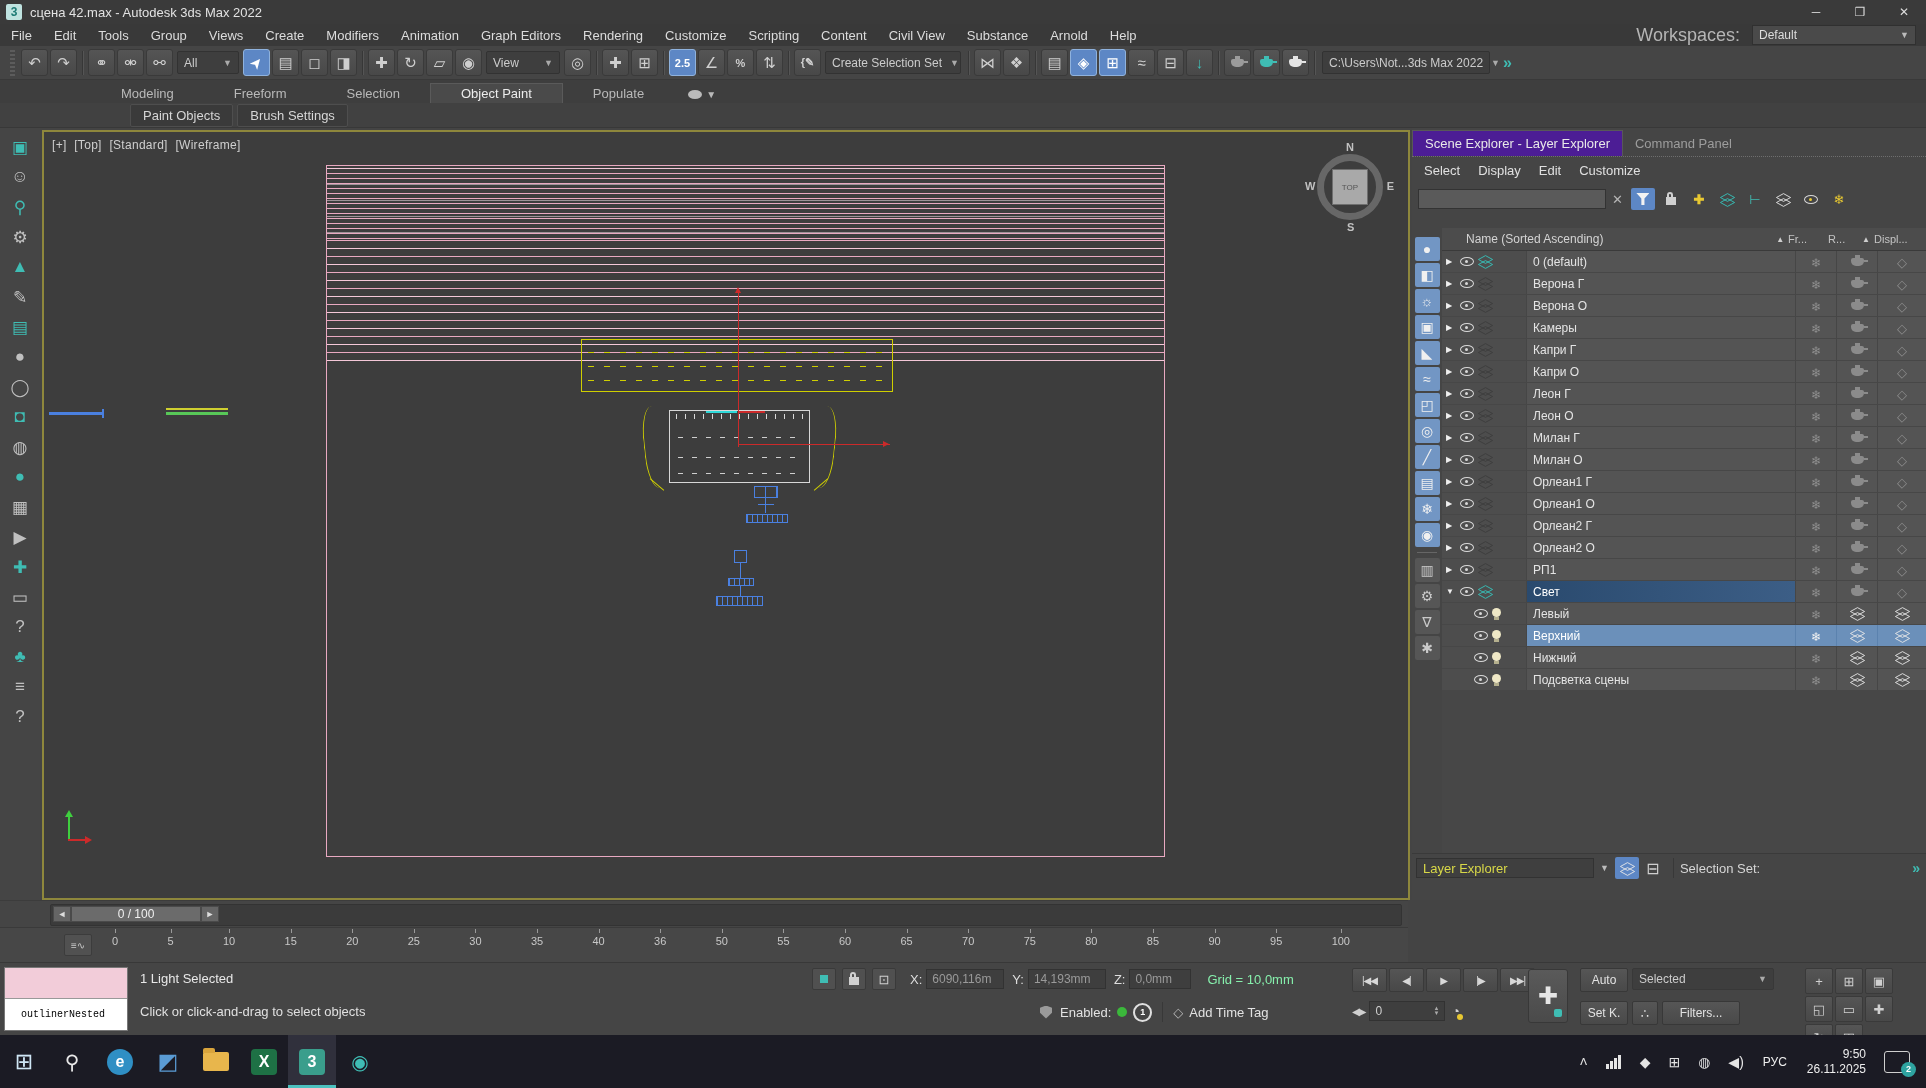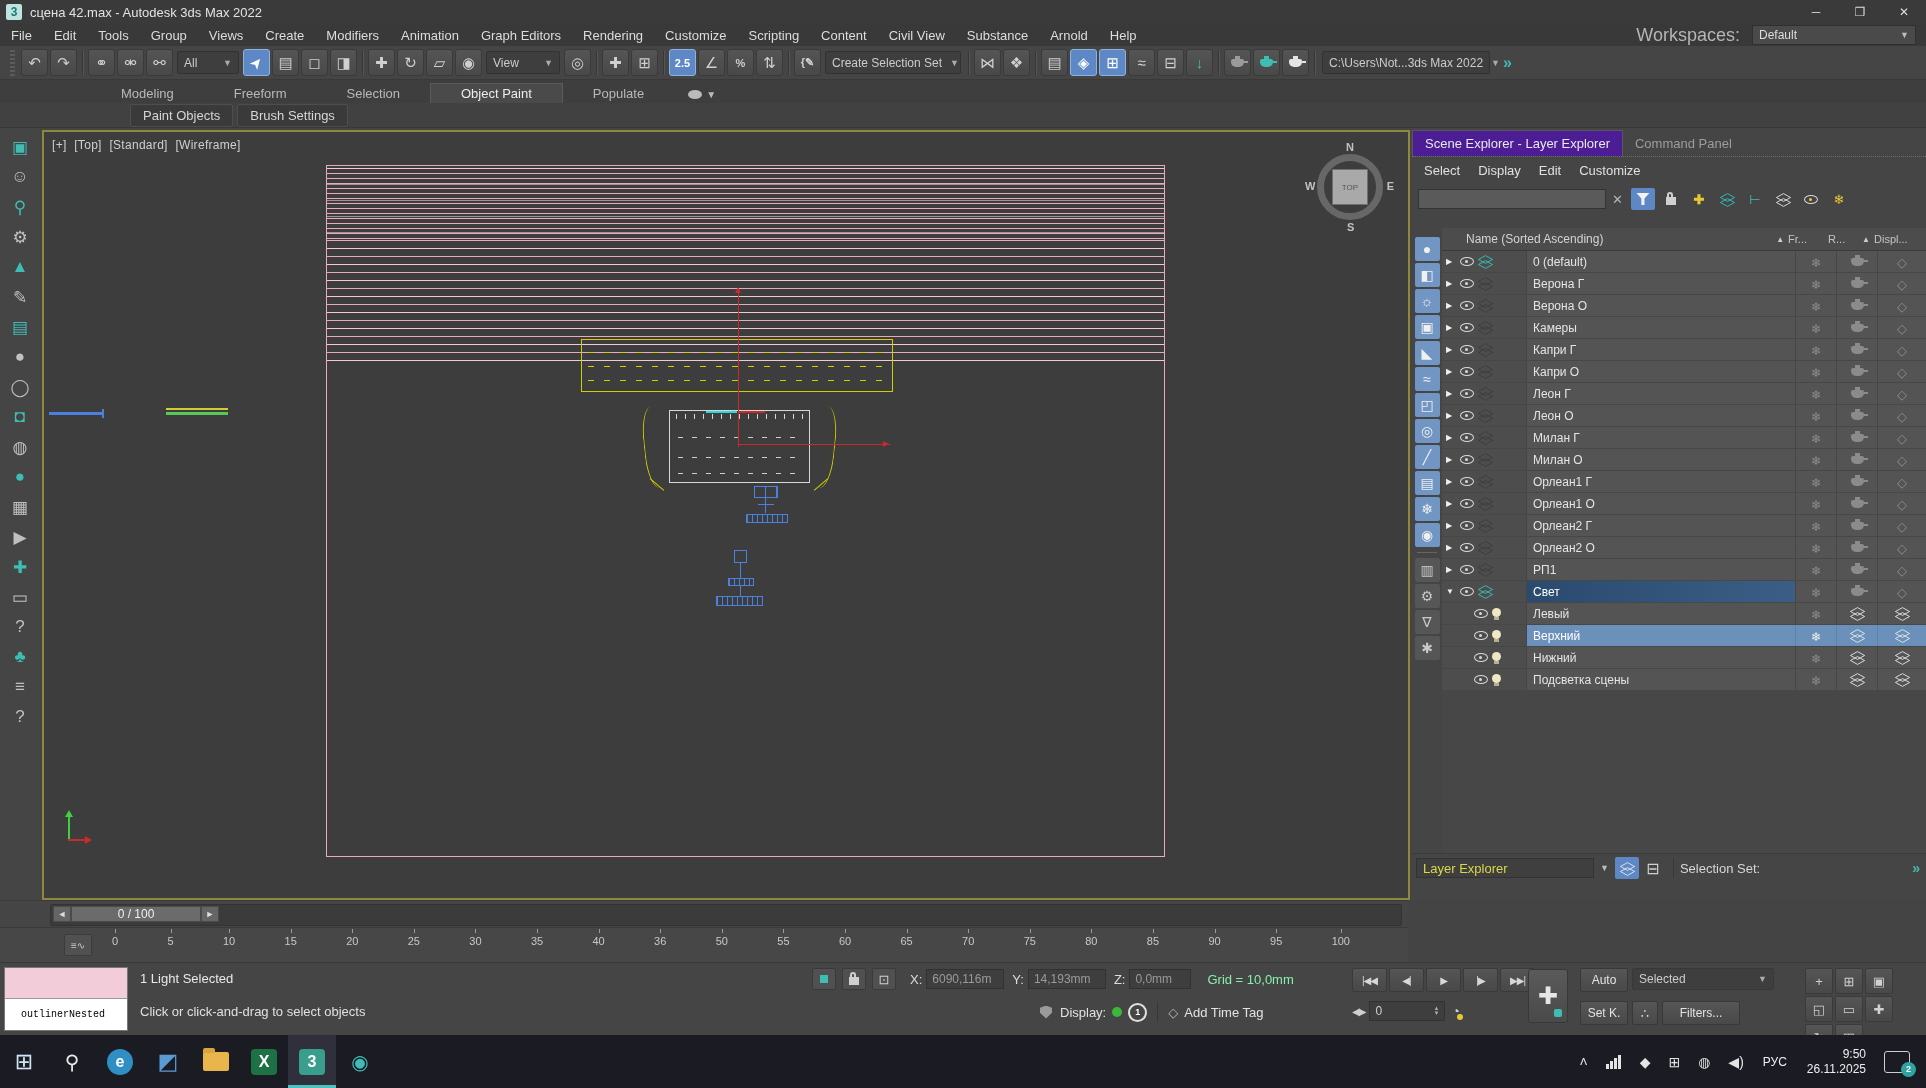--- a/index.html
+++ b/index.html
@@ -1010,21 +1010,21 @@
     <div class="cfield">6090,116m</div>
     <span class="clab">Y:</span>
     <div class="cfield">14,193mm</div>
     <span class="clab">Z:</span>
     <div class="cfield z">0,0mm</div>
     <span id="grid-lab">Grid = 10,0mm</span>
   </div>
 
   <div id="anim-row">
     <span class="shield"></span>
-    <span style="color:#e2e2e2">Display:</span>
+    <span style="color:#e2e2e2">Enabled:</span>
     <span class="gdot"></span>
     <span class="badge1">1</span>
     <span class="vsep"></span>
     <span style="color:#bbb;margin-right:6px">◇</span>
     <span style="color:#e2e2e2">Add Time Tag</span>
   </div>
 
   <div id="playback">
       <div class="pb">|◀◀</div>
       <div class="pb">◀|</div>

